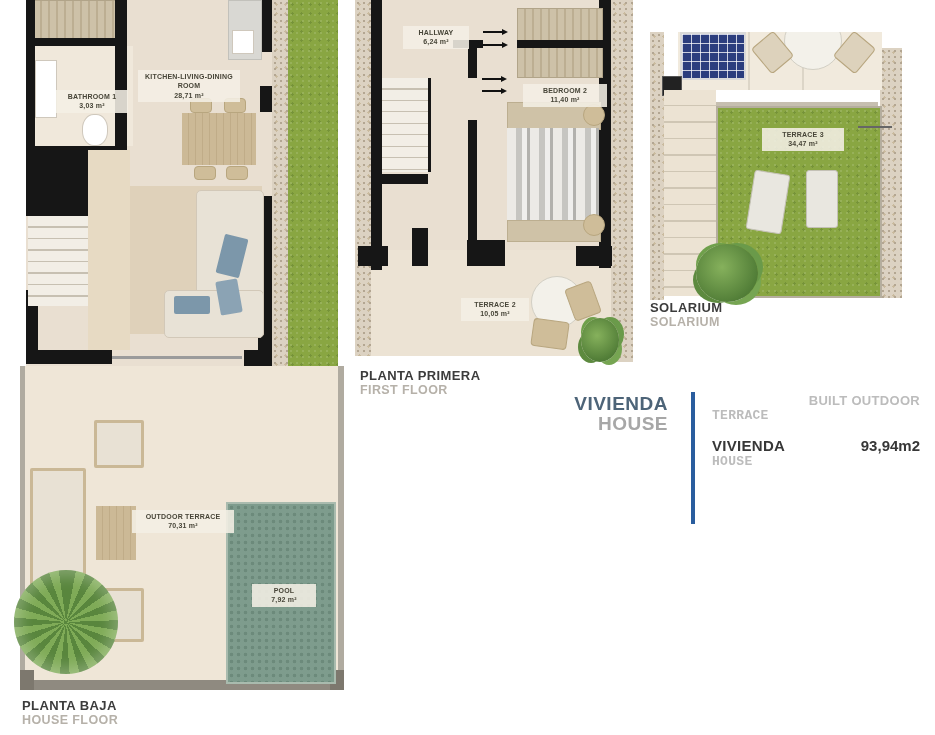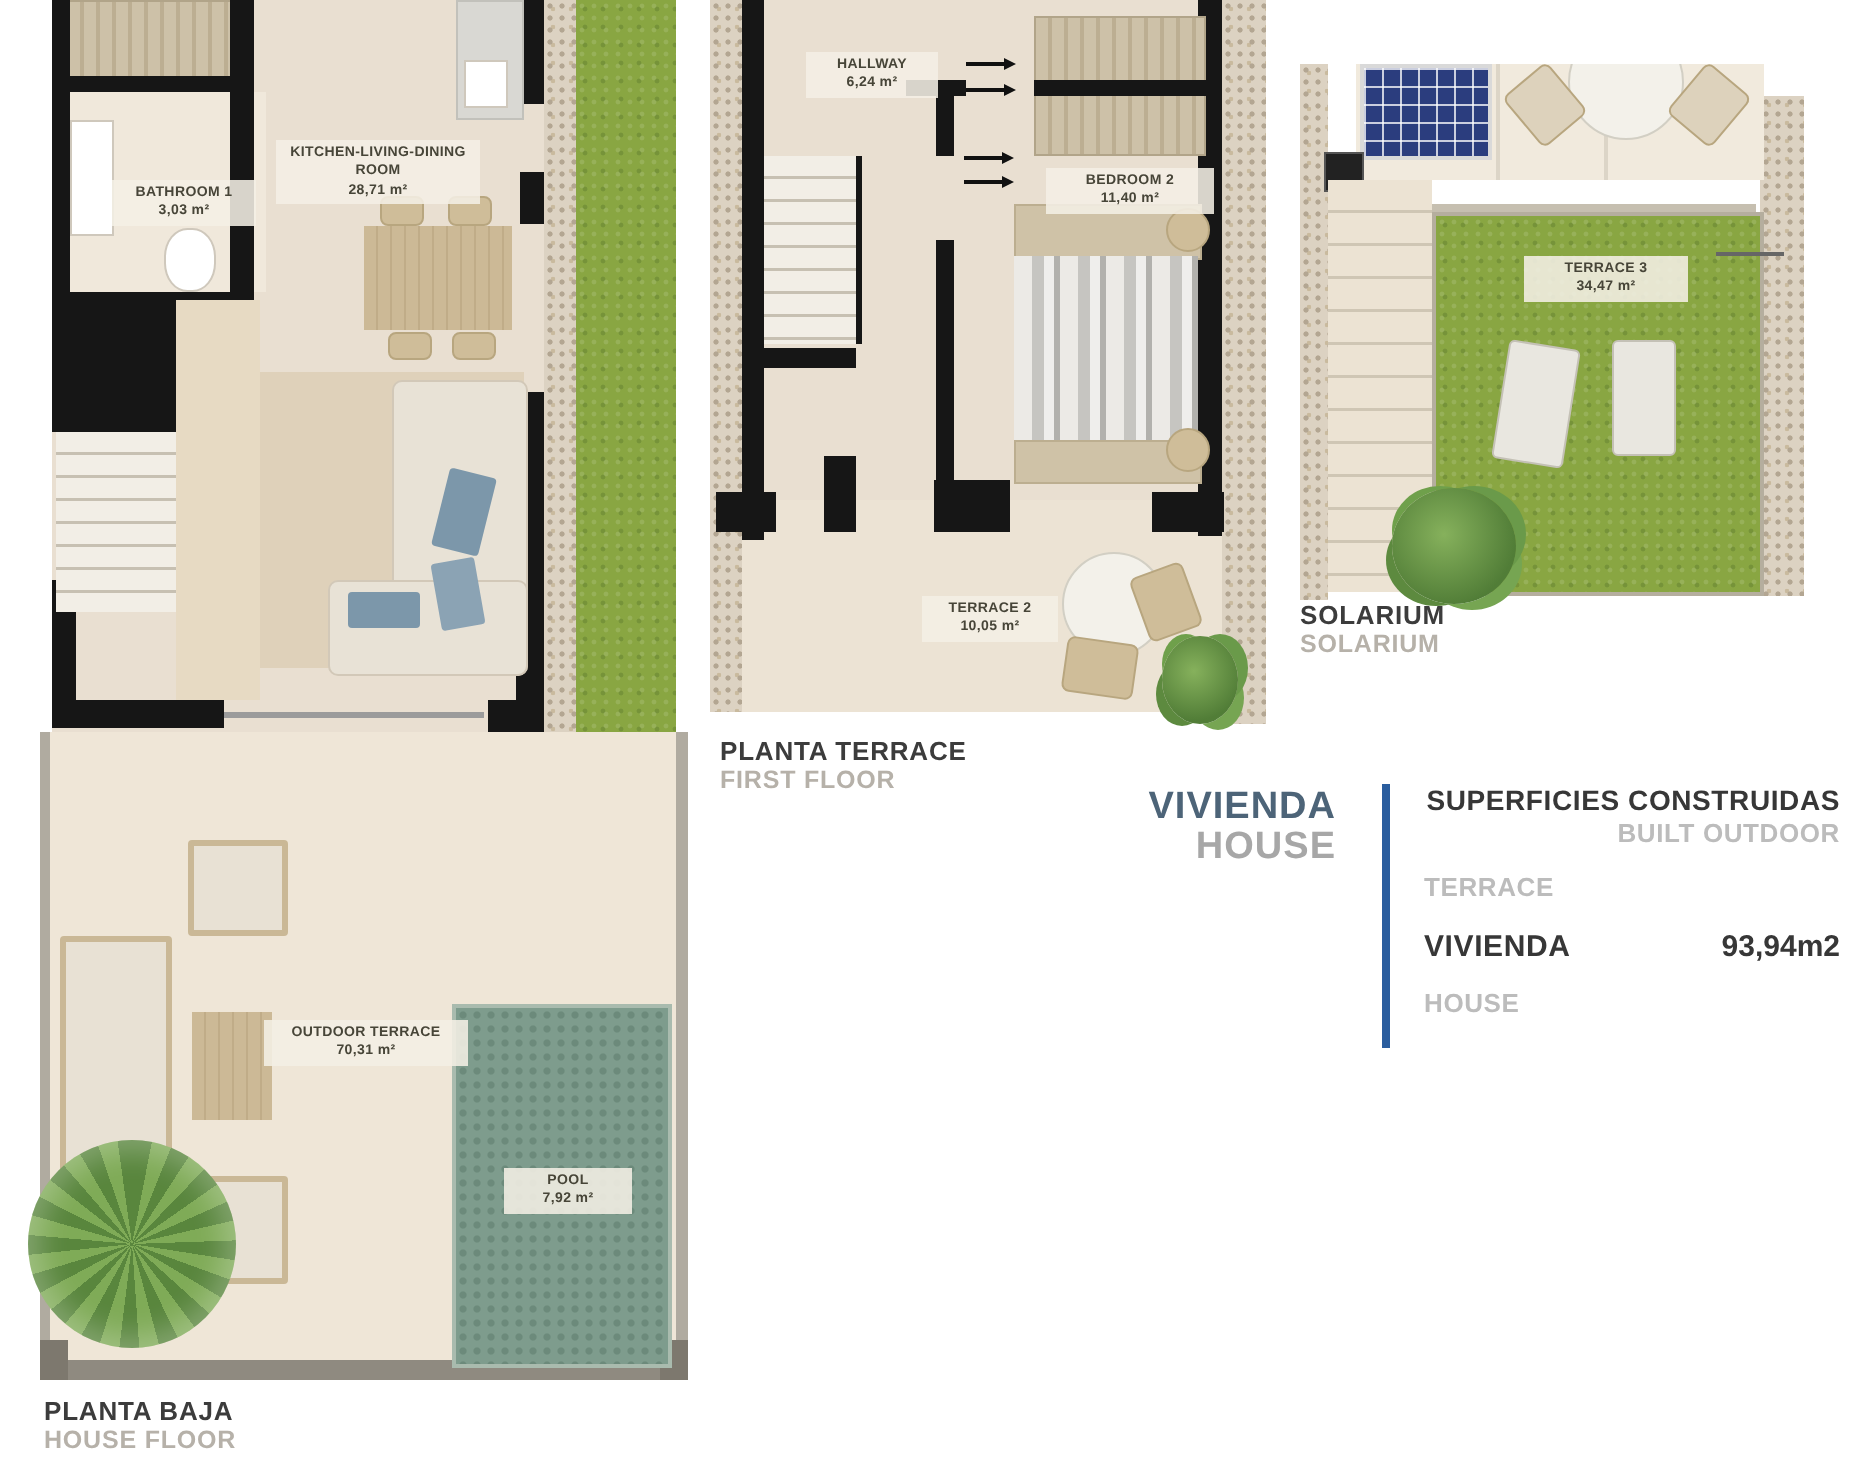--- a/index.html
+++ b/index.html
@@ -59,21 +59,21 @@
   .viv-es{font-size:19px;font-weight:700;color:#4d6478;letter-spacing:.5px;}
   .viv-en{font-size:19px;font-weight:700;color:#a7a7a7;letter-spacing:.5px;}
   .viv-num{font-size:52px;font-weight:700;color:#2a5d9e;line-height:.95;}
   .divider{position:absolute;left:691px;top:392px;width:4px;height:132px;background:#2a5d9e;}
   .surf-block{position:absolute;left:712px;top:392px;width:208px;}
   .surf-title{font-size:14px;font-weight:700;color:#373737;text-align:right;letter-spacing:.3px;}
   .surf-sub{font-size:13px;font-weight:700;color:#bcbcbc;text-align:right;letter-spacing:.3px;margin-top:1px;}
   .surf-row{display:flex;justify-content:space-between;margin-top:17px;}
   .surf-label{font-size:15px;font-weight:700;color:#373737;letter-spacing:.3px;}
   .surf-value{font-size:15px;font-weight:700;color:#373737;}
-  .surf-label-sub{font-size:13px;font-weight:700;color:#bcbcbc;letter-spacing:.3px;margin-top:12px;}
+  .surf-label-sub{font-size:13px;font-weight:700;color:#bcbcbc;letter-spacing:.3px;margin-top:0;font-family:Liberation Mono, monospace;}
 </style>
 </head>
 <body>
 
 <div class="canvas">
 
   <div class="plan" style="left:20px;top:0;width:325px;height:730px;">
     <div class="floor" style="left:6px;top:0;width:256px;height:372px;"></div>
     <div class="gravel" style="left:252px;top:0;width:16px;height:366px;"></div>
     <div class="grass" style="left:268px;top:0;width:50px;height:366px;"></div>
@@ -193,21 +193,21 @@
     </div>
     <div class="chip" style="left:168px;top:84px;width:78px;">
       <span style="display:block;">BEDROOM 2</span>
       <span class="area" style="display:block;">11,40 m²</span>
     </div>
     <div class="chip" style="left:106px;top:298px;width:62px;">
       <span style="display:block;">TERRACE 2</span>
       <span class="area" style="display:block;">10,05 m²</span>
     </div>
 
-    <div class="plan-title" style="left:5px;top:368px;">PLANTA TERRACE</div>
+    <div class="plan-title" style="left:5px;top:368px;">PLANTA PRIMERA</div>
     <div class="plan-sub" style="left:5px;top:383px;">FIRST FLOOR</div>
   </div>
 
   <div class="plan" style="left:650px;top:0;width:255px;height:300px;overflow:hidden;margin-top:32px;">
     <div class="gravel" style="left:0;top:0;width:14px;height:268px;"></div>
     <div class="gravel" style="left:230px;top:16px;width:22px;height:250px;"></div>
     <div class="floor" style="left:28px;top:0;width:204px;height:58px;background:#f1eadd;"></div>
     <div class="abs" style="left:98px;top:0;width:2px;height:58px;background:#dcd5c7;"></div>
     <div class="abs" style="left:152px;top:0;width:2px;height:58px;background:#dcd5c7;"></div>
     <div class="solar" style="left:30px;top:0;width:62px;height:44px;"></div>
@@ -233,21 +233,20 @@
     <div class="plan-sub" style="left:0;top:283px;">SOLARIUM</div>
   </div>
 
   <div class="viv-block">
     <div class="viv-es">VIVIENDA</div>
     <div class="viv-en">HOUSE</div>
   </div>
   <div class="divider"></div>
 
   <div class="surf-block">
-    <div class="surf-title">SUPERFICIES CONSTRUIDAS</div>
     <div class="surf-sub">BUILT OUTDOOR</div>
 
     <div class="surf-label-sub">TERRACE</div>
 
     <div class="surf-row" style="margin-top:14px;">
       <span class="surf-label">VIVIENDA</span>
       <span class="surf-value">93,94m2</span>
     </div>
     <div class="surf-label-sub">HOUSE</div>
   </div>

